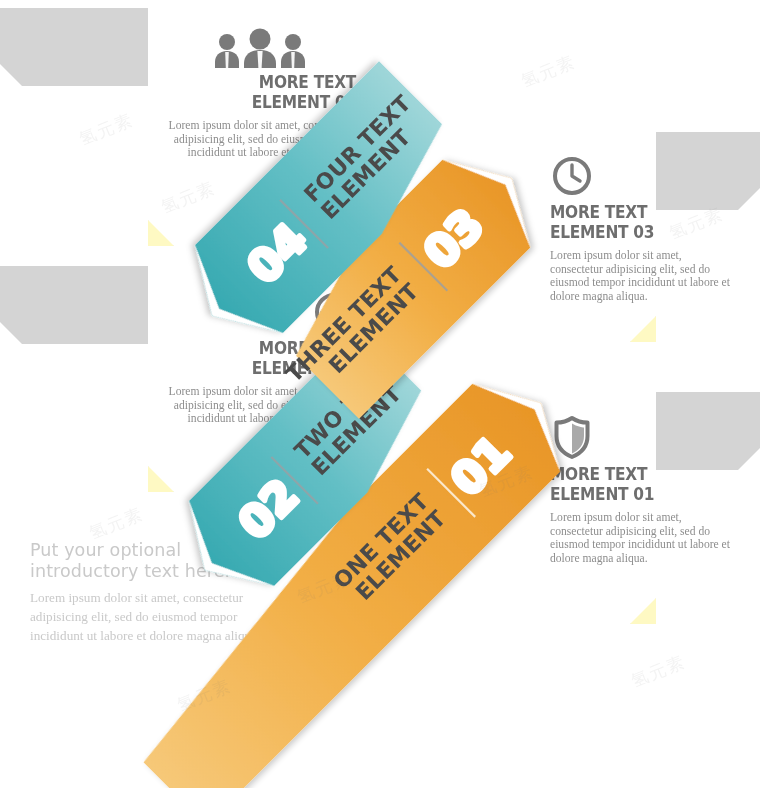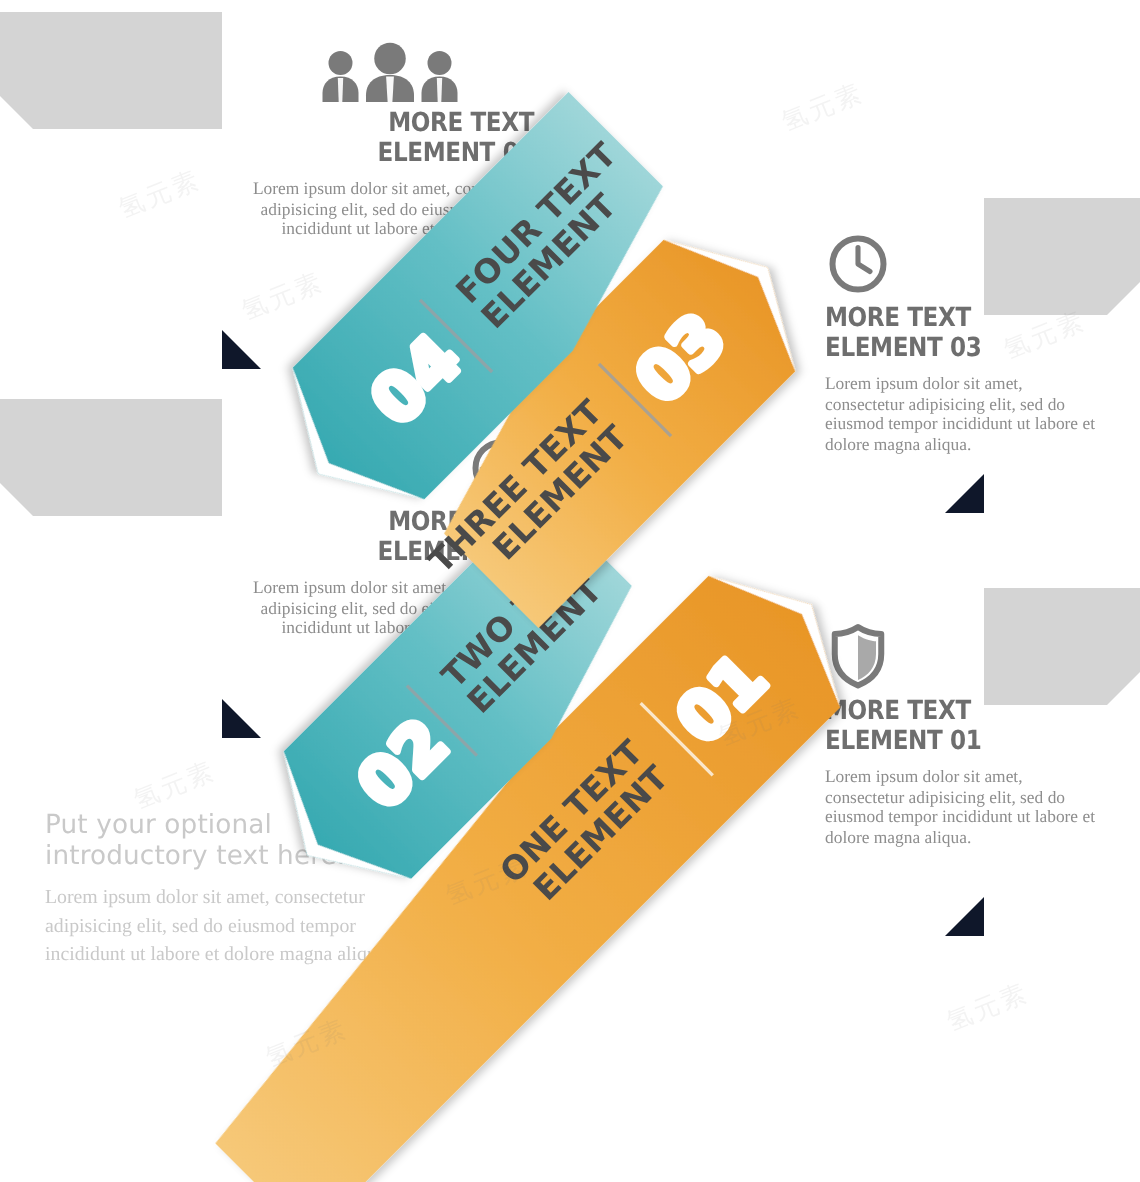--- a/index.html
+++ b/index.html
@@ -6,21 +6,21 @@
   body{
     width:760px;height:788px;
     background:#ffffff;
     font-family:"Liberation Sans", sans-serif;
     overflow:hidden;
     position:relative;
   }
   .stage{position:absolute;left:0;top:0;width:760px;height:788px;overflow:hidden;background:#ffffff;}
 
   
-  .panel{position:absolute;background:#0f172a;box-sizing:border-box;}
+  .panel{position:absolute;background:#fef9c3;box-sizing:border-box;}
   .panel .card{
     position:absolute;left:0;top:0;width:100%;height:100%;
     background:#ffffff;
     box-shadow:0 1px 3px rgba(0,0,0,0.13);
   }
   .panel-left .card{ -webkit-clip-path:polygon(0 0,100% 0,100% 100%,26px 100%,0 calc(100% - 26px)); clip-path:polygon(0 0,100% 0,100% 100%,26px 100%,0 calc(100% - 26px)); }
   .panel-right .card{ -webkit-clip-path:polygon(0 0,100% 0,100% calc(100% - 26px), calc(100% - 26px) 100%,0 100%); clip-path:polygon(0 0,100% 0,100% calc(100% - 26px), calc(100% - 26px) 100%,0 100%); }
 
   
   .tab{position:absolute;background:#d4d4d4;}

